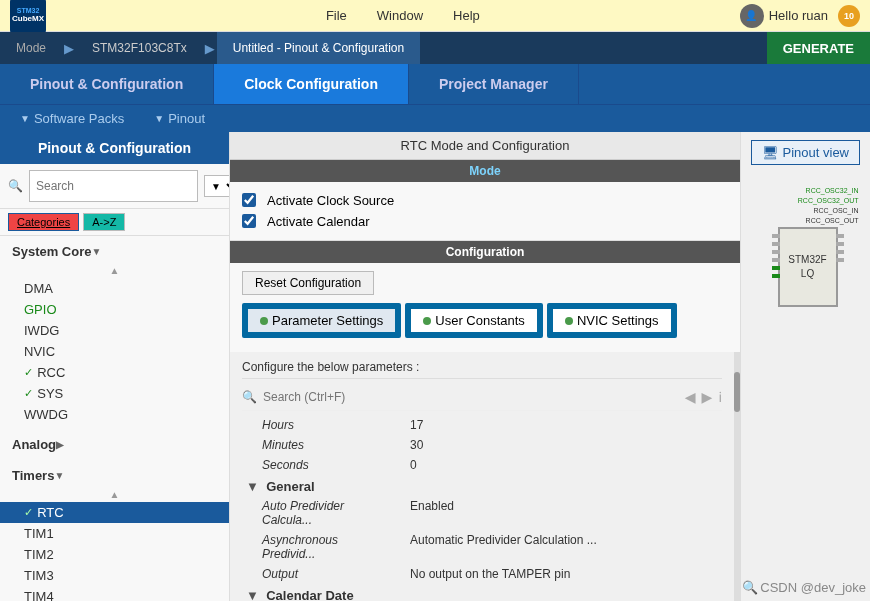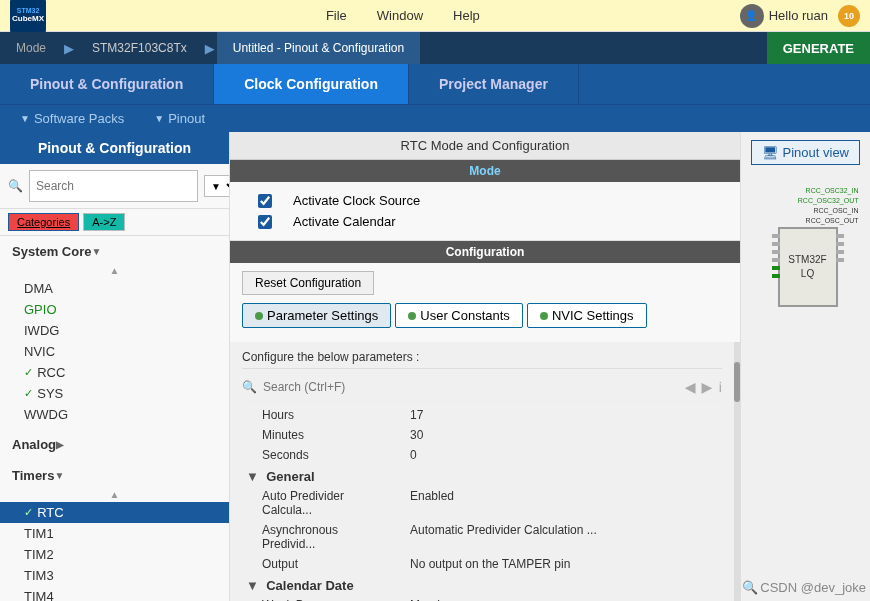--- a/index.html
+++ b/index.html
@@ -281,25 +281,24 @@
       font-size: 12px;
       font-weight: bold;
     }
     .mode-content {
       background: #f8f8f8;
       padding: 8px 12px;
       border-bottom: 1px solid #ddd;
     }
     .checkbox-row {
       display: flex;
-      align-items: center;
-      gap: 21px;
+      align-items: flex-start;
+      gap: 11px;
       padding: 3px 0;
       font-size: 12px;
-      margin-left: 16px;
     }
     .checkbox-row input[type=checkbox] { width: 14px; height: 14px; accent-color: #1a5a9c; }
     .config-section-header {
       background: #555;
       color: white;
       text-align: center;
       padding: 4px;
       font-size: 12px;
       font-weight: bold;
     }
@@ -319,21 +318,21 @@
       display: flex;
       gap: 4px;
       margin-bottom: 6px;
     }
     .config-tab {
       display: flex;
       align-items: center;
       gap: 4px;
       padding: 4px 12px;
       font-size: 12px;
-      border: 1px solid #0369a1;
+      border: 6px solid #0369a1;
       background: white;
       cursor: pointer;
       border-radius: 2px;
     }
     .config-tab .dot {
       width: 8px; height: 8px; border-radius: 50%;
       background: #4a9a4a;
       flex-shrink: 0;
     }
     .config-tab.active {
@@ -369,20 +368,21 @@
     }
     .params-table td {
       padding: 3px 8px;
       font-size: 12px;
       vertical-align: top;
     }
     .params-table td:first-child {
       color: #333;
       width: 160px;
       padding-left: 20px;
+      font-style: italic;
     }
     .params-table td:last-child { color: #333; }
     .section-label {
       font-size: 12px;
       font-weight: bold;
       color: #333;
       padding: 4px 4px 2px 4px;
     }
     .chevron-icon { color: #555; margin-right: 4px; }
 

